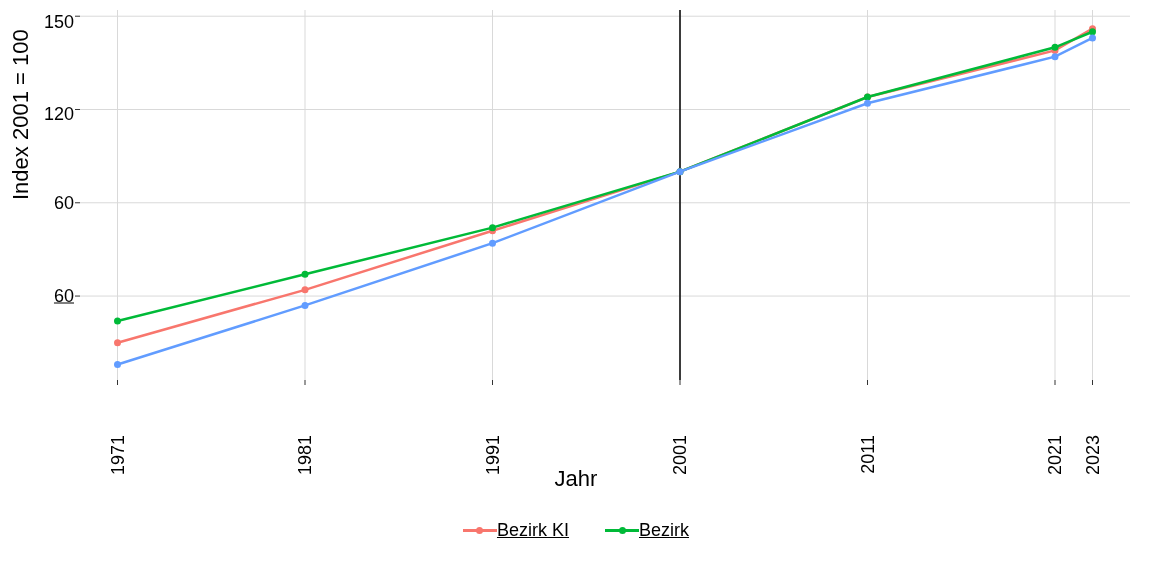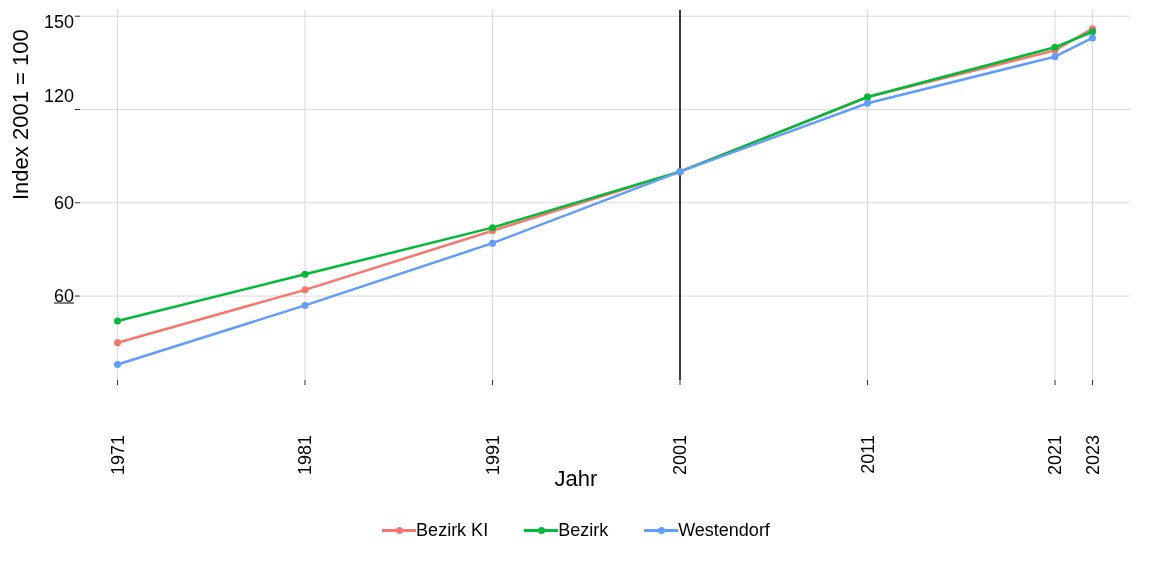--- a/index.html
+++ b/index.html
@@ -71,20 +71,21 @@
     width: 1152px;
     display: flex;
     justify-content: center;
     gap: 36px;
     font-size: 18px;
   }
   .legend-item {
     display: flex;
     align-items: center;
     gap: 0;
+    text-decoration: underline;
   }
   .legend-swatch {
     width: 34px;
     height: 14px;
     display: flex;
     align-items: center;
     justify-content: center;
     position: relative;
   }
   .legend-swatch .line {
@@ -154,21 +155,21 @@
         <line x1="600" x2="600" y1="370" y2="375" stroke="#333" stroke-width="1"></line>
         <line x1="787.5" x2="787.5" y1="370" y2="375" stroke="#333" stroke-width="1"></line>
         <line x1="975" x2="975" y1="370" y2="375" stroke="#333" stroke-width="1"></line>
         <line x1="1012.5" x2="1012.5" y1="370" y2="375" stroke="#333" stroke-width="1"></line>
       </svg>
   </div>
 
   <div id="yticks-layer">
       <div class="ytick-label" style="top: 296.05px; text-decoration: underline;">60</div>
       <div class="ytick-label" style="top: 202.773px;">60</div>
-      <div class="ytick-label" style="top: 96px;">120</div>
+      <div class="ytick-label" style="top: 114px;">120</div>
       <div class="ytick-label" style="top: 22px;">150</div>
     </div>
   <div id="xticks-layer">
       <div class="xtick-label" style="left: 117.5px; top: 435px;">1971</div>
       <div class="xtick-label" style="left: 305px; top: 435px;">1981</div>
       <div class="xtick-label" style="left: 492.5px; top: 435px;">1991</div>
       <div class="xtick-label" style="left: 680px; top: 435px;">2001</div>
       <div class="xtick-label" style="left: 867.5px; top: 435px;">2011</div>
       <div class="xtick-label" style="left: 1055px; top: 435px;">2021</div>
       <div class="xtick-label" style="left: 1092.5px; top: 435px;">2023</div>
@@ -184,22 +185,15 @@
         </span>
         <span>Bezirk KI</span>
       </div>
       <div class="legend-item">
         <span class="legend-swatch">
           <span class="line" style="background: rgb(0, 186, 56);"></span>
           <span class="dot" style="background: rgb(0, 186, 56);"></span>
         </span>
         <span>Bezirk</span>
       </div>
-      <div class="legend-item">
-        <span class="legend-swatch">
-          <span class="line" style="background: rgb(97, 156, 255);"></span>
-          <span class="dot" style="background: rgb(97, 156, 255);"></span>
-        </span>
-        <span>Westendorf</span>
-      </div>
     </div>
 
 </div>
 
 </body></html>

